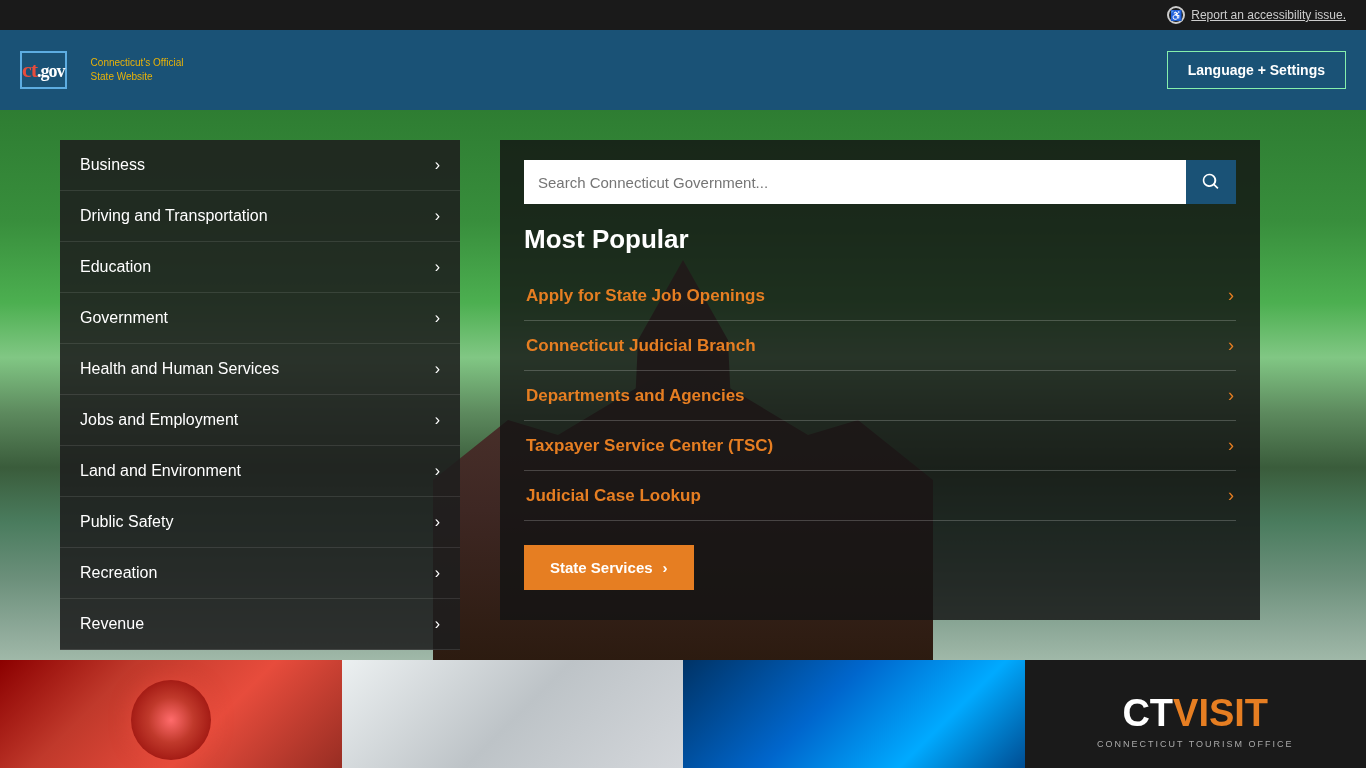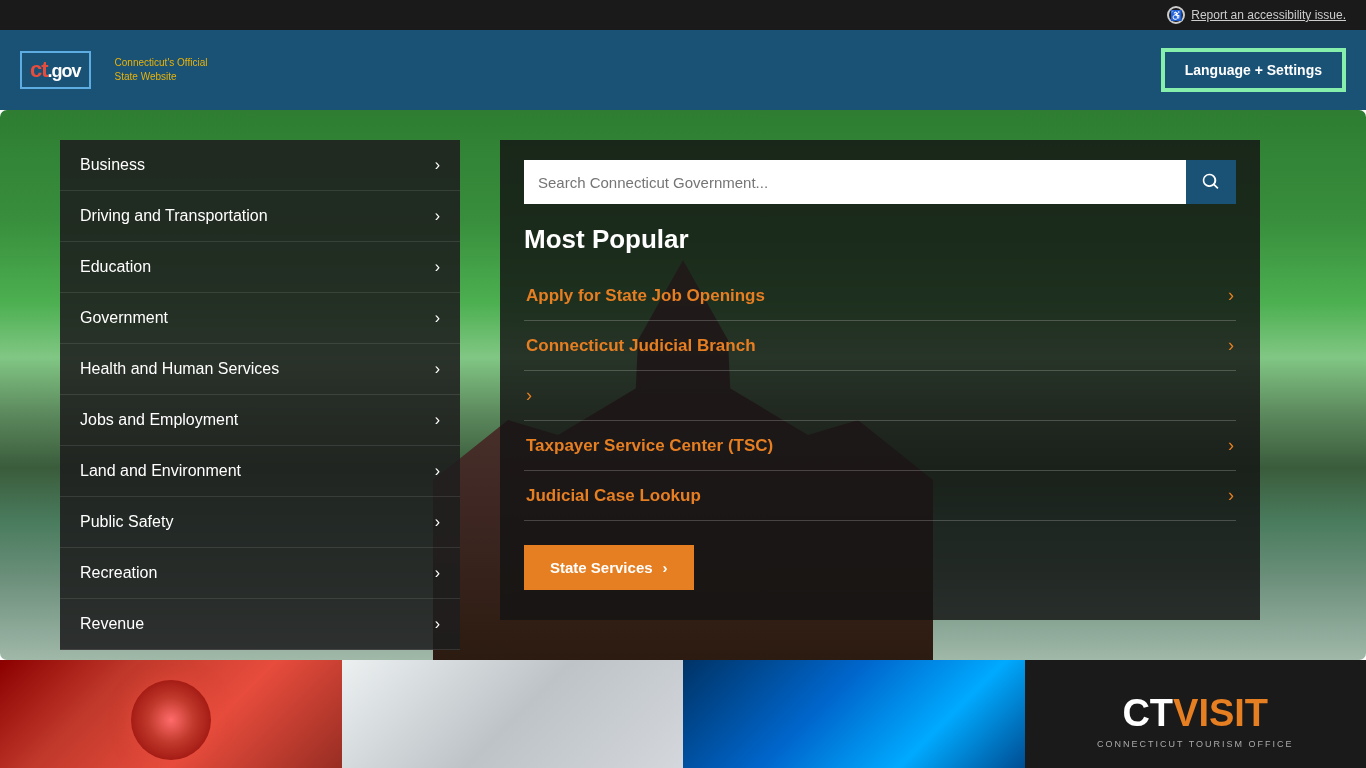--- a/index.html
+++ b/index.html
@@ -44,52 +44,52 @@
       padding: 0 20px;
     }
     .logo-area {
       display: flex;
       align-items: center;
       gap: 12px;
     }
     .logo-box {
       background: #1a5276;
       border: 2px solid #5dade2;
-      padding: 4px 8px;
+      padding: 4px 0;
       font-size: 22px;
       font-weight: bold;
       color: #fff;
       letter-spacing: -1px;
+      font-family: Liberation Serif, serif;
     }
     .logo-box .ct { color: #e74c3c; }
     .logo-box .dot-gov { color: #fff; font-size: 18px; }
     .logo-text {
       color: #eab308;
       font-size: 10px;
       line-height: 1.4;
       margin-left: 12px;
     }
     .lang-btn {
       background: #1a5276;
-      border: 4px solid #86efac;
+      border: 1px solid #86efac;
       color: #fff;
       font-size: 14px;
       font-weight: bold;
       padding: 10px 20px;
       cursor: pointer;
       white-space: nowrap;
     }
 
     
     .hero {
       position: relative;
       width: 1366px;
       height: 550px;
       overflow: hidden;
-      border-radius: 7px;
     }
 
     
     .hero-bg {
       position: absolute;
       inset: 0;
       background: linear-gradient(
         to bottom,
         #2e7d32 0%,
         #388e3c 20%,
@@ -383,20 +383,21 @@
     <div>
         <a class="popular-link" href="#">
           <span class="popular-link-text">Apply for State Job Openings</span>
           <span class="popular-link-arrow">›</span>
         </a>
         <a class="popular-link" href="#">
           <span class="popular-link-text">Connecticut Judicial Branch</span>
           <span class="popular-link-arrow">›</span>
         </a>
         <a class="popular-link" href="#">
+          <span class="popular-link-text">Departments and Agencies</span>
           <span class="popular-link-arrow">›</span>
         </a>
         <a class="popular-link" href="#">
           <span class="popular-link-text">Taxpayer Service Center (TSC)</span>
           <span class="popular-link-arrow">›</span>
         </a>
         <a class="popular-link" href="#">
           <span class="popular-link-text">Judicial Case Lookup</span>
           <span class="popular-link-arrow">›</span>
         </a>

